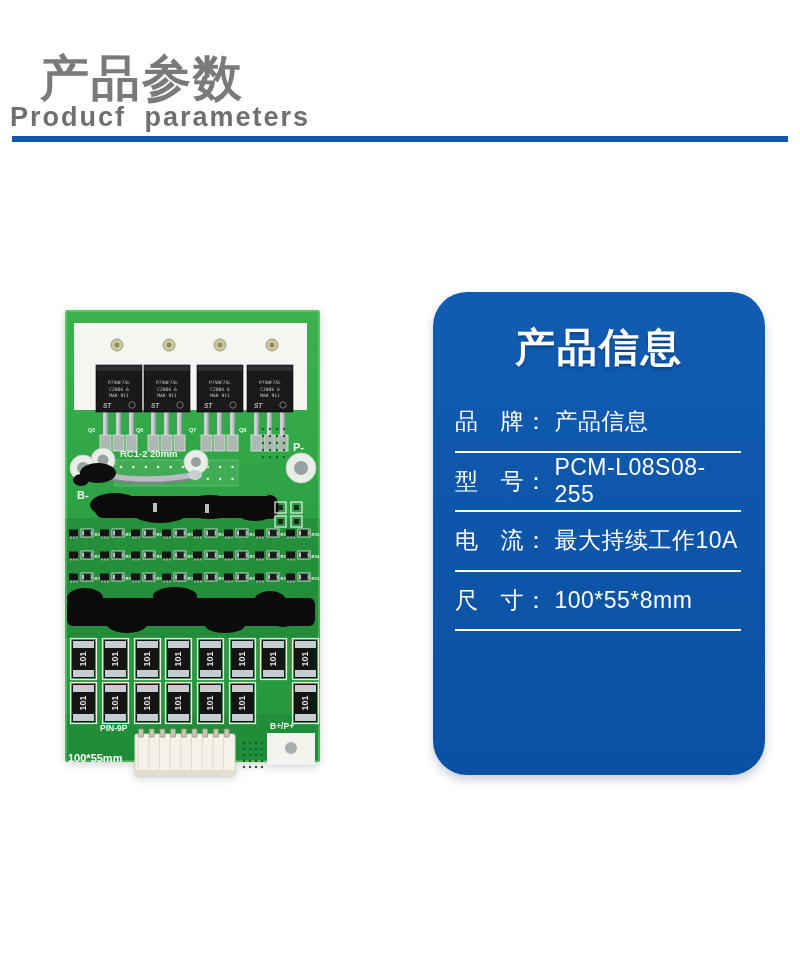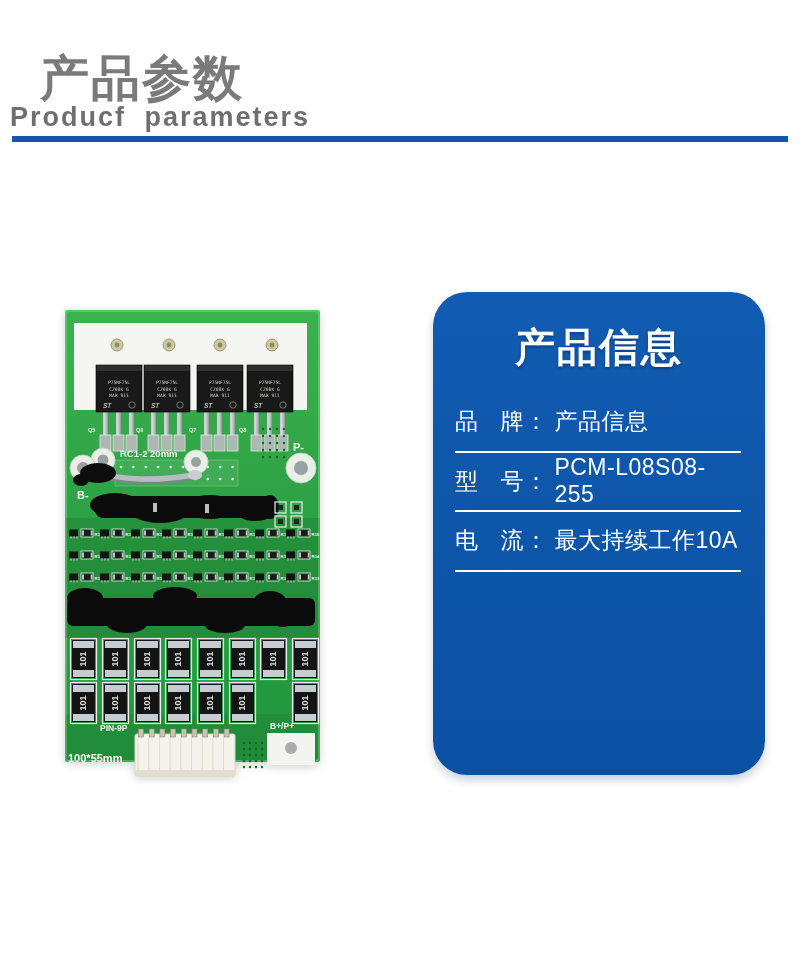--- a/index.html
+++ b/index.html
@@ -421,14 +421,18 @@
       <span class="spec-value">产品信息</span>
     </li>
     <li class="spec-row">
       <span class="spec-label">型 号：</span>
       <span class="spec-value">PCM-L08S08-255</span>
     </li>
     <li class="spec-row">
       <span class="spec-label">电 流：</span>
       <span class="spec-value">最大持续工作10A</span>
     </li>
+    <li class="spec-row">
+      <span class="spec-label">尺 寸：</span>
+      <span class="spec-value">100*55*8mm</span>
+    </li>
   </ul>
 </aside>
 
 </body></html>

